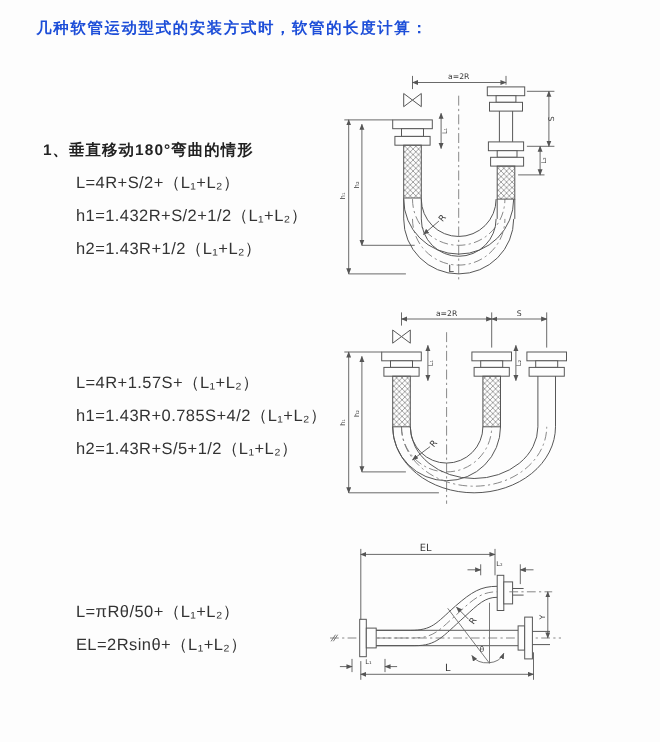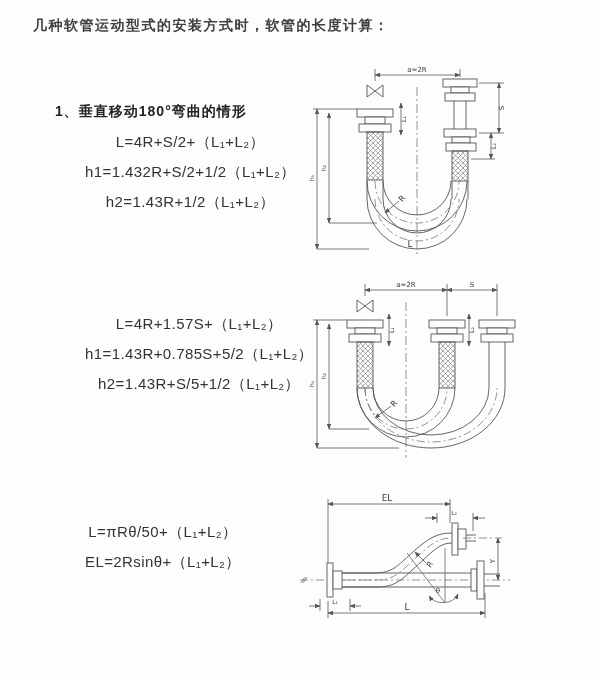--- a/index.html
+++ b/index.html
@@ -2,25 +2,25 @@
 <html><head>
 <meta charset="utf-8">
 <style>
   html,body{margin:0;padding:0;background:#ffffff;}
   .page{
     position:relative;width:600px;height:675px;background:#fdfdfd;
     font-family:"Liberation Sans","DejaVu Sans",sans-serif;color:#2e2e2e;overflow:hidden;
   }
   .doc-title{
     position:absolute;left:33px;top:17px;font-size:14px;font-weight:bold;
-    letter-spacing:1.5px;color:#404040;text-align:center;
+    letter-spacing:1.5px;color:#1d4ed8;text-align:center;
   }
-  .section{position:absolute;left:55px;}
+  .section{position:absolute;left:39px;margin-top:25px;}
   .sec-heading{font-size:14px;font-weight:bold;letter-spacing:1px;color:#222;}
-  .formulas{padding-left:30px;padding-top:6px;text-align:center;}
+  .formulas{padding-left:30px;padding-top:6px;}
   .formula{font-size:15px;line-height:30px;letter-spacing:.4px;color:#333;white-space:nowrap;}
   .sec1{top:103px;} .sec2{top:303px;} .sec3{top:511px;}
   svg{position:absolute;overflow:visible;}
   .d1{left:303px;top:63px;} .d2{left:303px;top:276px;} .d3{left:295px;top:493px;}
   .ln{stroke:#555;stroke-width:.9;fill:none;}
   .thin{stroke:#666;stroke-width:.8;fill:none;}
   .cl{stroke:#777;stroke-width:.8;fill:none;stroke-dasharray:9 3 2 3;}
   .hcl{stroke:#777;stroke-width:.8;fill:none;stroke-dasharray:8 3 2 3;}
   .fl{fill:#fdfdfd;stroke:#555;stroke-width:.9;}
   .braid{fill:url(#braid);stroke:#555;stroke-width:.9;}
@@ -40,21 +40,21 @@
     <div class="formulas">
       <div class="formula">L=4R+S/2+（L₁+L₂）</div>
       <div class="formula">h1=1.432R+S/2+1/2（L₁+L₂）</div>
       <div class="formula">h2=1.43R+1/2（L₁+L₂）</div>
     </div>
   </div>
 
   <div class="section sec2">
     <div class="formulas">
       <div class="formula">L=4R+1.57S+（L₁+L₂）</div>
-      <div class="formula">h1=1.43R+0.785S+5/2（L₁+L₂）</div>
+      <div class="formula">h1=1.43R+0.785S+4/2（L₁+L₂）</div>
       <div class="formula">h2=1.43R+S/5+1/2（L₁+L₂）</div>
     </div>
   </div>
 
   <div class="section sec3">
     <div class="formulas">
       <div class="formula">L=πRθ/50+（L₁+L₂）</div>
       <div class="formula">EL=2Rsinθ+（L₁+L₂）</div>
     </div>
   </div>

